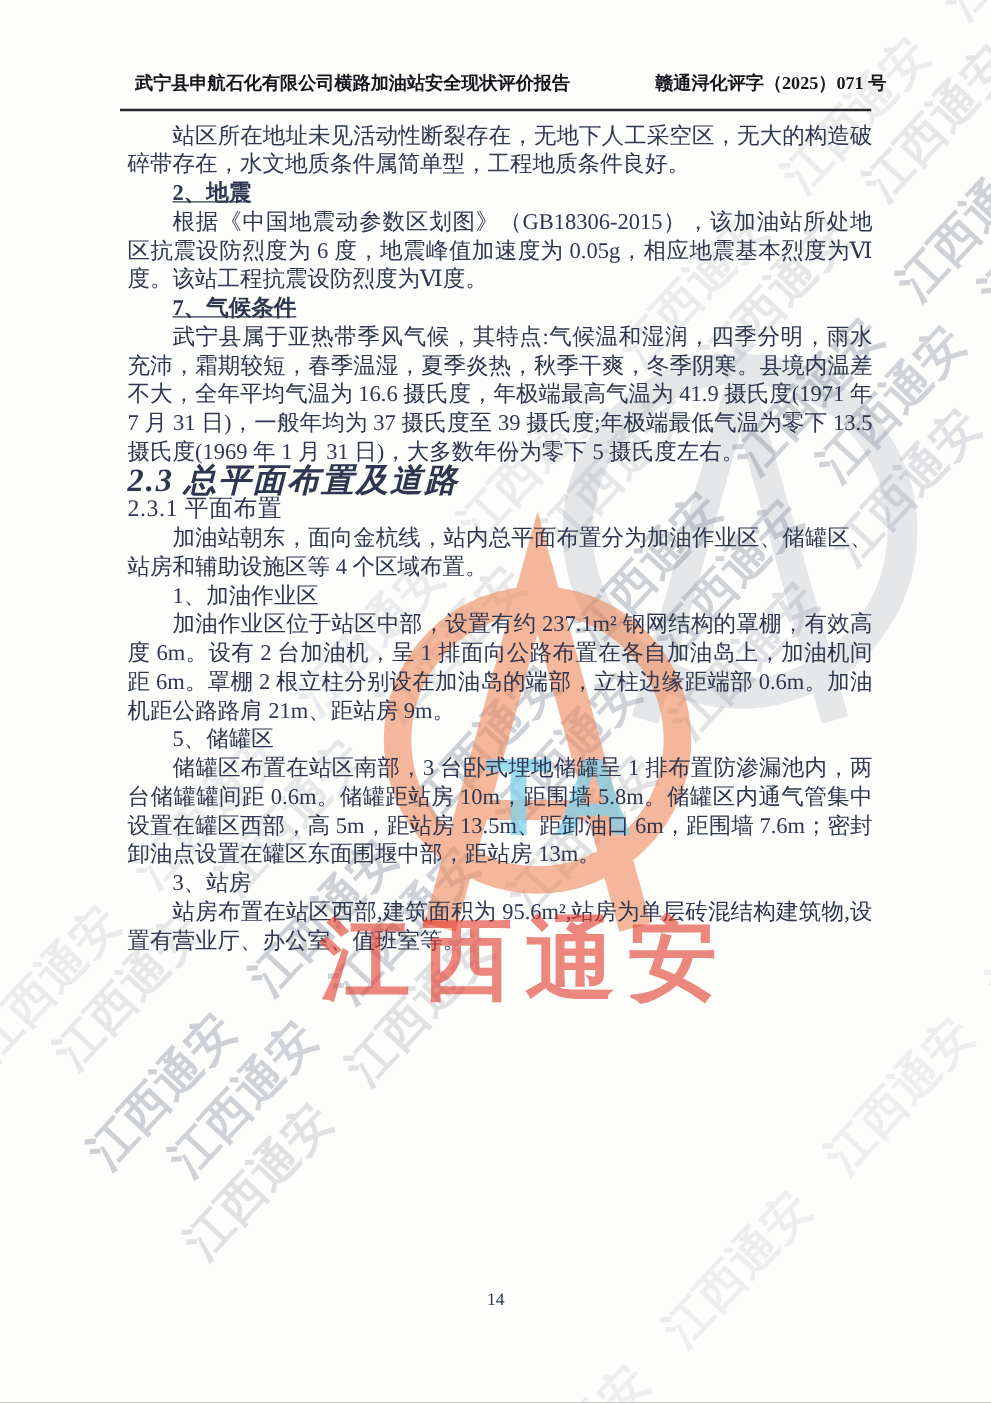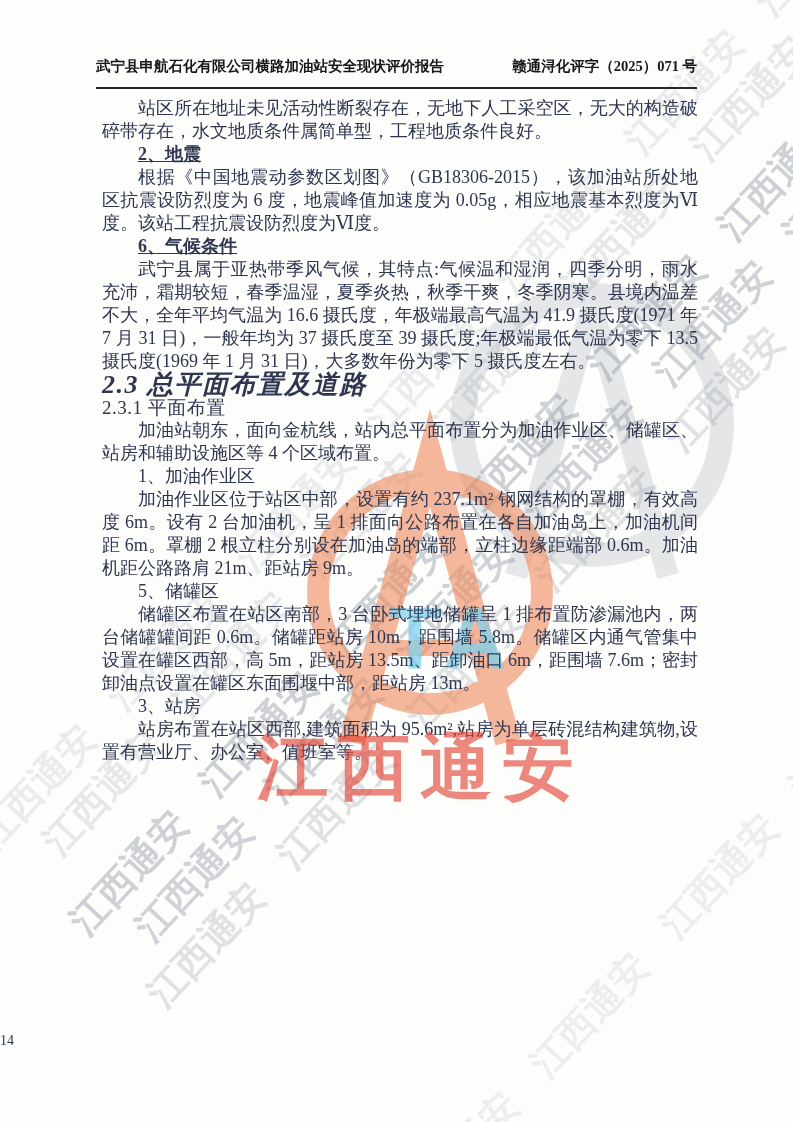--- a/index.html
+++ b/index.html
@@ -1,40 +1,40 @@
 <!DOCTYPE html>
 <html><head>
 <meta charset="utf-8">
 <style>
   html,body{margin:0;padding:0;background:#9a9a9a;}
   .page{
     width:793px;height:1122px;background:#fdfdfb;position:relative;overflow:hidden;
     font-family:"Liberation Serif","DejaVu Serif",serif;color:#2e3650;margin:0 auto;
   }
   .header{
-    position:absolute;top:57px;left:96px;width:601px;z-index:2;
+    position:absolute;top:57px;left:108px;width:601px;z-index:2;
     display:flex;justify-content:space-between;align-items:flex-end;
     font-size:14.5px;font-weight:bold;color:#16161d;white-space:nowrap;
   }
   .header-rule{
     position:absolute;top:87px;left:96px;width:601px;height:0;
     border-top:2px solid #26262c;z-index:2;
   }
   .content{
     position:absolute;top:97px;left:102px;width:596px;z-index:2;
     font-size:18px;line-height:23px;text-align:justify;text-justify:inter-character;
   }
   .content p{margin:0;}
   .indent{text-indent:2em;}
   .h-num{font-weight:bold;text-indent:2em;text-decoration:underline;}
   .sub{text-indent:2em;}
   .sec1{font-weight:bold;font-style:italic;font-size:26px;margin-top:7px;letter-spacing:1.5px;}
   .sec2{font-weight:normal;font-size:19px;margin-top:3px;letter-spacing:0.5px;}
   .footer{
-    position:absolute;top:1033px;left:0;width:100%;
+    position:absolute;top:1033px;left:0;width:100%;text-align:center;
     font-size:14px;color:#2e3650;z-index:2;
   }
   svg.wm{position:absolute;left:0;top:0;pointer-events:none;}
   .wm-under{z-index:1;}
   .wm-over{z-index:3;}
 </style>
 </head>
 <body>
 
 <div class="page">
@@ -67,21 +67,21 @@
   <div class="header">
     <span>武宁县申航石化有限公司横路加油站安全现状评价报告</span>
     <span>赣通浔化评字（2025）071 号</span>
   </div>
   <div class="header-rule"></div>
 
   <div class="content">
     <p class="indent">站区所在地址未见活动性断裂存在，无地下人工采空区，无大的构造破碎带存在，水文地质条件属简单型，工程地质条件良好。</p>
     <p class="h-num">2、地震</p>
     <p class="indent">根据《中国地震动参数区划图》（GB18306-2015），该加油站所处地区抗震设防烈度为 6 度，地震峰值加速度为 0.05g，相应地震基本烈度为Ⅵ度。该站工程抗震设防烈度为Ⅵ度。</p>
-    <p class="h-num">6、气候条件</p>
+    <p class="h-num">7、气候条件</p>
     <p class="indent">武宁县属于亚热带季风气候，其特点:气候温和湿润，四季分明，雨水充沛，霜期较短，春季温湿，夏季炎热，秋季干爽，冬季阴寒。县境内温差不大，全年平均气温为 16.6 摄氏度，年极端最高气温为 41.9 摄氏度(1971 年 7 月 31 日)，一般年均为 37 摄氏度至 39 摄氏度;年极端最低气温为零下 13.5 摄氏度(1969 年 1 月 31 日)，大多数年份为零下 5 摄氏度左右。</p>
     <p class="sec1">2.3 总平面布置及道路</p>
     <p class="sec2">2.3.1 平面布置</p>
     <p class="indent">加油站朝东，面向金杭线，站内总平面布置分为加油作业区、储罐区、站房和辅助设施区等 4 个区域布置。</p>
     <p class="sub">1、加油作业区</p>
     <p class="indent">加油作业区位于站区中部，设置有约 237.1m² 钢网结构的罩棚，有效高度 6m。设有 2 台加油机，呈 1 排面向公路布置在各自加油岛上，加油机间距 6m。罩棚 2 根立柱分别设在加油岛的端部，立柱边缘距端部 0.6m。加油机距公路路肩 21m、距站房 9m。</p>
     <p class="sub">5、储罐区</p>
     <p class="indent">储罐区布置在站区南部，3 台卧式埋地储罐呈 1 排布置防渗漏池内，两台储罐罐间距 0.6m。储罐距站房 10m，距围墙 5.8m。储罐区内通气管集中设置在罐区西部，高 5m，距站房 13.5m、距卸油口 6m，距围墙 7.6m；密封卸油点设置在罐区东面围堰中部，距站房 13m。</p>
     <p class="sub">3、站房</p>
     <p class="indent">站房布置在站区西部,建筑面积为 95.6m²,站房为单层砖混结构建筑物,设置有营业厅、办公室、值班室等。</p>

